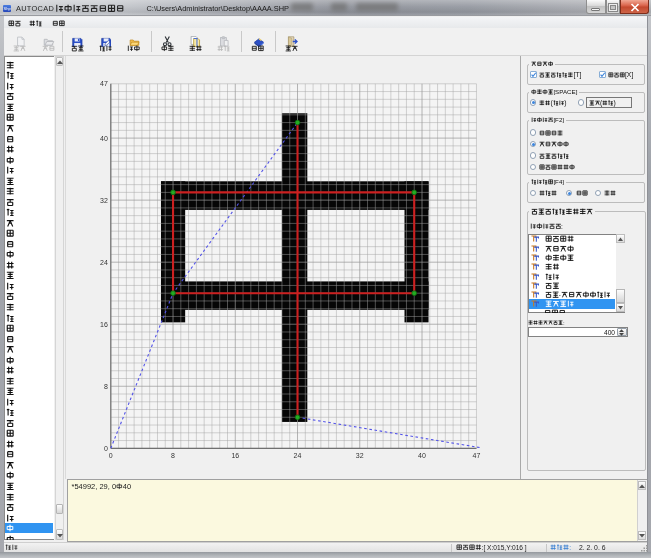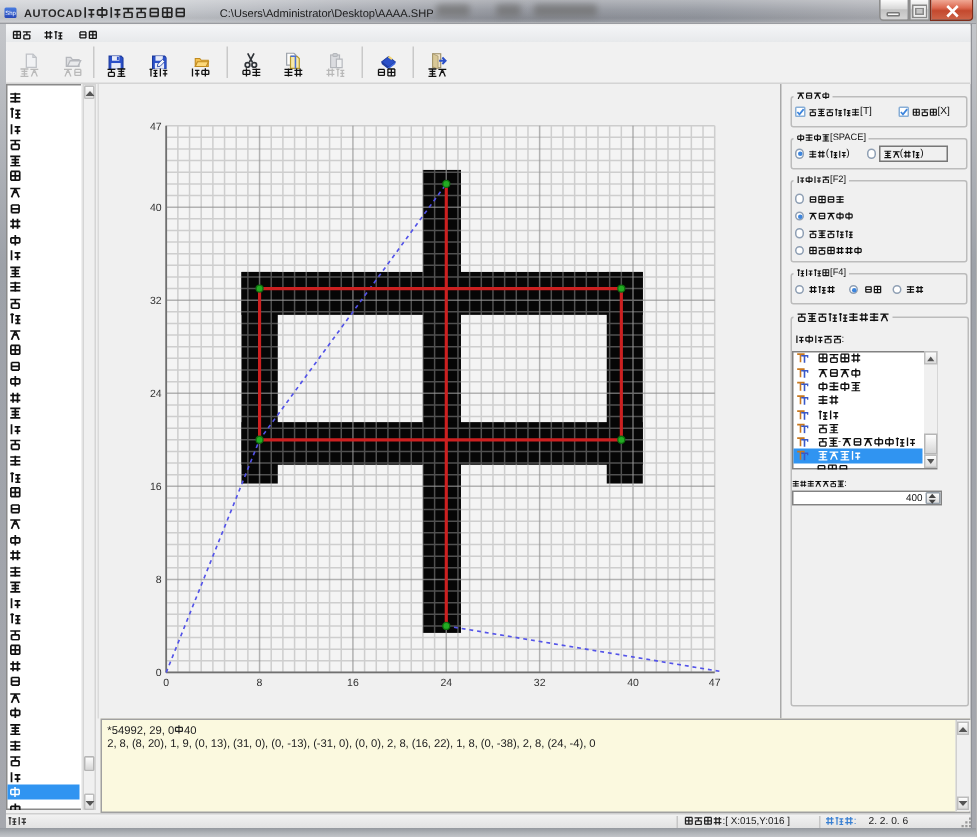--- a/index.html
+++ b/index.html
@@ -10,21 +10,21 @@
 </style></head><body>
 <div id="app">
 
 <div class="abs" style="left:0;top:0;width:651px;height:16px;background:linear-gradient(90deg,#ccced2 0,#c6c9ce 16%,#a8abb2 36%,#90939b 52%,#9599a1 72%,#a8aab0 88%,#b0b2b6 100%);border-bottom:1px solid #8e9096;"></div>
 <div class="abs" style="left:0;top:0;width:651px;height:16px;background:linear-gradient(rgba(255,255,255,.30),rgba(255,255,255,.06) 40%,rgba(0,0,0,.06) 75%,rgba(255,255,255,.12));"></div>
 <div class="abs" style="left:0;top:16px;width:3.5px;height:536px;background:linear-gradient(180deg,#c4c6ca,#9da1a8 30%,#a6a8ae);"></div>
 <div class="abs" style="left:647px;top:16px;width:4px;height:536px;background:linear-gradient(180deg,#c4c6ca,#9da1a8 30%,#a6a8ae);border-left:1px solid #8e9096;"></div>
 <div class="abs" style="left:0;top:551.5px;width:651px;height:6.5px;background:linear-gradient(#94989e,#b0b4b8 55%,#c2c4c8);"></div>
 <div class="abs" style="left:2.5px;top:4.5px;width:8px;height:7.5px;background:linear-gradient(#4a7de0,#2747b8);border-radius:1px;"></div>
 <div class="abs" style="left:3.5px;top:6px;font-size:4px;color:#fff;">Shp</div>
-<div class="abs" style="left:16px;top:3.8px;font-size:7.4px;font-weight:bold;color:#262626;letter-spacing:0.3px;">AUTOCAD</div>
+<div class="abs" style="left:16px;top:3.8px;font-size:7.4px;font-weight:normal;color:#262626;letter-spacing:0.3px;">AUTOCAD</div>
 <div class="abs" style="left:55px;top:3.7px;"><svg class="hz" style="width:69.6px;height:8.7px" viewBox="0 0 80 10">
         <g fill="none" stroke="#242424" stroke-width="1.25">
           <path transform="translate(0,0)" d="M2 1L2 9M4.5 3L9 3M4.5 6.5L9 6.5M6.8 3L6.8 9"></path>
           <path transform="translate(10,0)" d="M1.5 3L8.5 3M1.5 7L8.5 7M1.5 3L1.5 7M8.5 3L8.5 7M5 0.8L5 9.2"></path>
           <path transform="translate(20,0)" d="M2 1L2 9M4.5 3L9 3M4.5 6.5L9 6.5M6.8 3L6.8 9"></path>
           <path transform="translate(30,0)" d="M1 2L9 2M5 2L5 5M2 5L8 5M2 5L2 9M8 5L8 9M2 9L8 9"></path>
           <path transform="translate(40,0)" d="M1 2L9 2M5 2L5 5M2 5L8 5M2 5L2 9M8 5L8 9M2 9L8 9"></path>
           <path transform="translate(50,0)" d="M2 2L8 2M2 5L8 5M2 8L8 8M2 2L2 8M8 2L8 8"></path>
           <path transform="translate(60,0)" d="M1.5 1.5L8.5 1.5M1.5 8.5L8.5 8.5M1.5 1.5L1.5 8.5M8.5 1.5L8.5 8.5M1.5 5L8.5 5M5 1.5L5 8.5"></path>
           <path transform="translate(70,0)" d="M2 2L8 2M2 5L8 5M2 8L8 8M2 2L2 8M8 2L8 8"></path>
@@ -806,21 +806,20 @@
     </svg>
 <svg class="abs" style="left:619.2px;top:332.6px" width="5" height="3" viewBox="0 0 5 3">
       <path d="M0 0l2.5 2.8L5 0z" fill="#444"></path>
     </svg>
 <div class="abs" style="left:66.5px;top:479px;width:580.5px;height:62.5px;background:#fbf9df;border:1px solid #a0a0a0;"></div>
 <div class="abs row" style="left:71.5px;top:483px;height:7.5px;font-size:7.5px;color:#222;">*54992, 29, 0<svg class="hz" style="width:6.6px;height:6.6px" viewBox="0 0 10 10">
         <g fill="none" stroke="#222" stroke-width="1.2">
           <path d="M1.5 3L8.5 3M1.5 7L8.5 7M1.5 3L1.5 7M8.5 3L8.5 7M5 0.8L5 9.2"></path>
         </g>
       </svg>40</div>
-<div class="abs" id="codeline" style="left:71.5px;top:491px;font-size:7.5px;color:#222;letter-spacing:-0.04px;">2, 8, (8, 20), 1, 9, (0, 13), (31, 0), (0, -13), (-31, 0), (0, 0), 2, 8, (16, 22), 1, 8, (0, -38), 2, 8, (24, -4), 0</div>
 <div class="abs" style="left:636.5px;top:479.5px;width:10px;height:61.5px;background:#f0f0f0;border-left:1px solid #d0d0d0;"></div>
 <div class="abs" style="left:637.5px;top:480.5px;width:8px;height:9px;background:linear-gradient(#fdfdfd,#dcdcdc);border:1px solid #bdbdbd;"></div>
 <svg class="abs" style="left:639px;top:483.5px" width="6" height="4" viewBox="0 0 6 4">
       <path d="M0 4l3-3.4L6 4z" fill="#555"></path>
     </svg>
 <div class="abs" style="left:637.5px;top:530.5px;width:8px;height:9px;background:linear-gradient(#fdfdfd,#dcdcdc);border:1px solid #bdbdbd;"></div>
 <svg class="abs" style="left:639px;top:534px" width="6" height="4" viewBox="0 0 6 4">
       <path d="M0 0l3 3.4L6 0z" fill="#555"></path>
     </svg>
 <div class="abs" style="left:3.5px;top:541.8px;width:643.5px;height:10.5px;background:linear-gradient(#f2f2f2,#e2e2e2);border-top:1px solid #cfcfcf;"></div>

